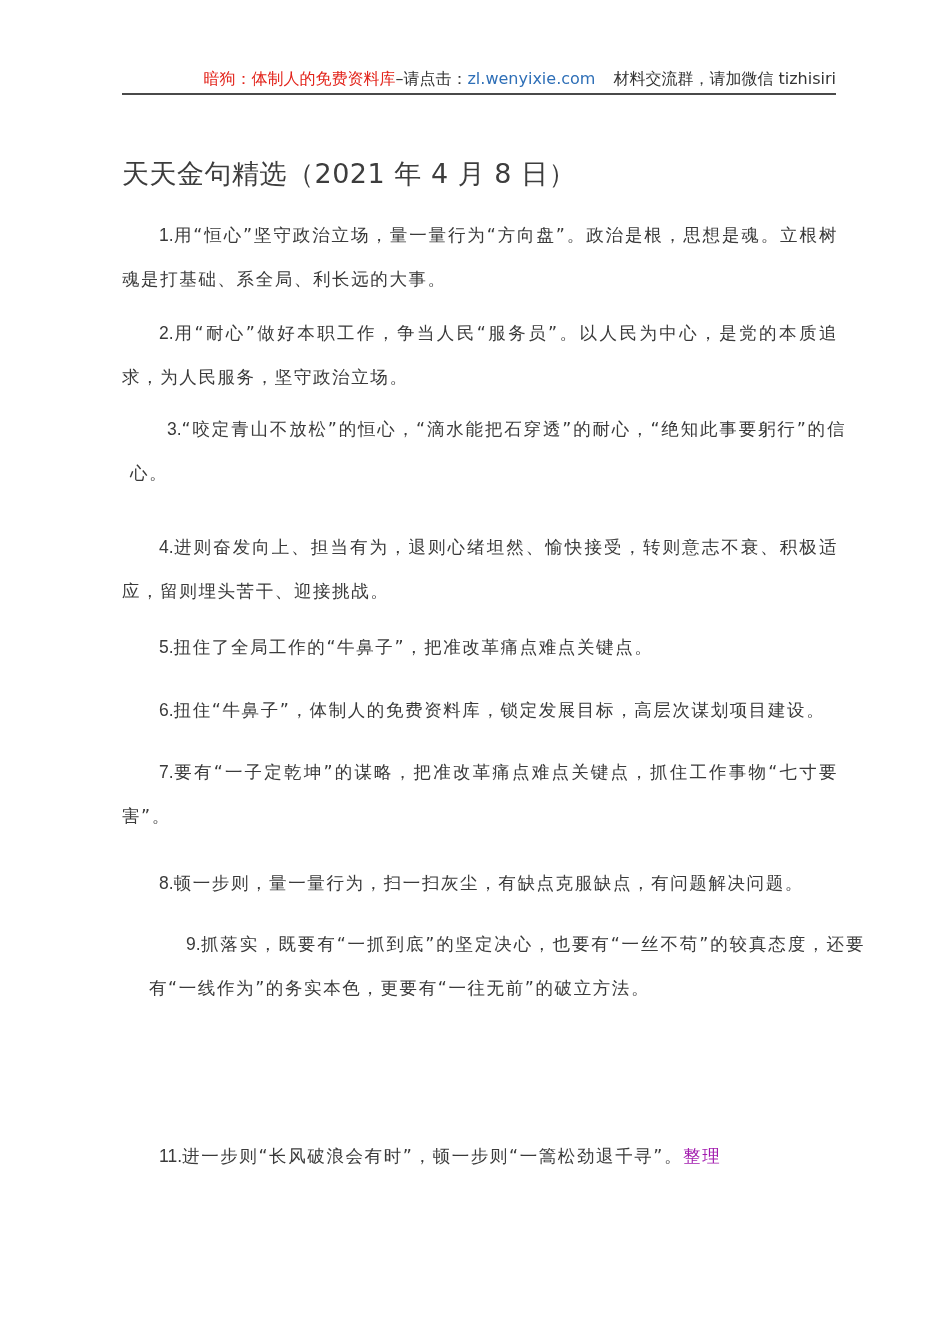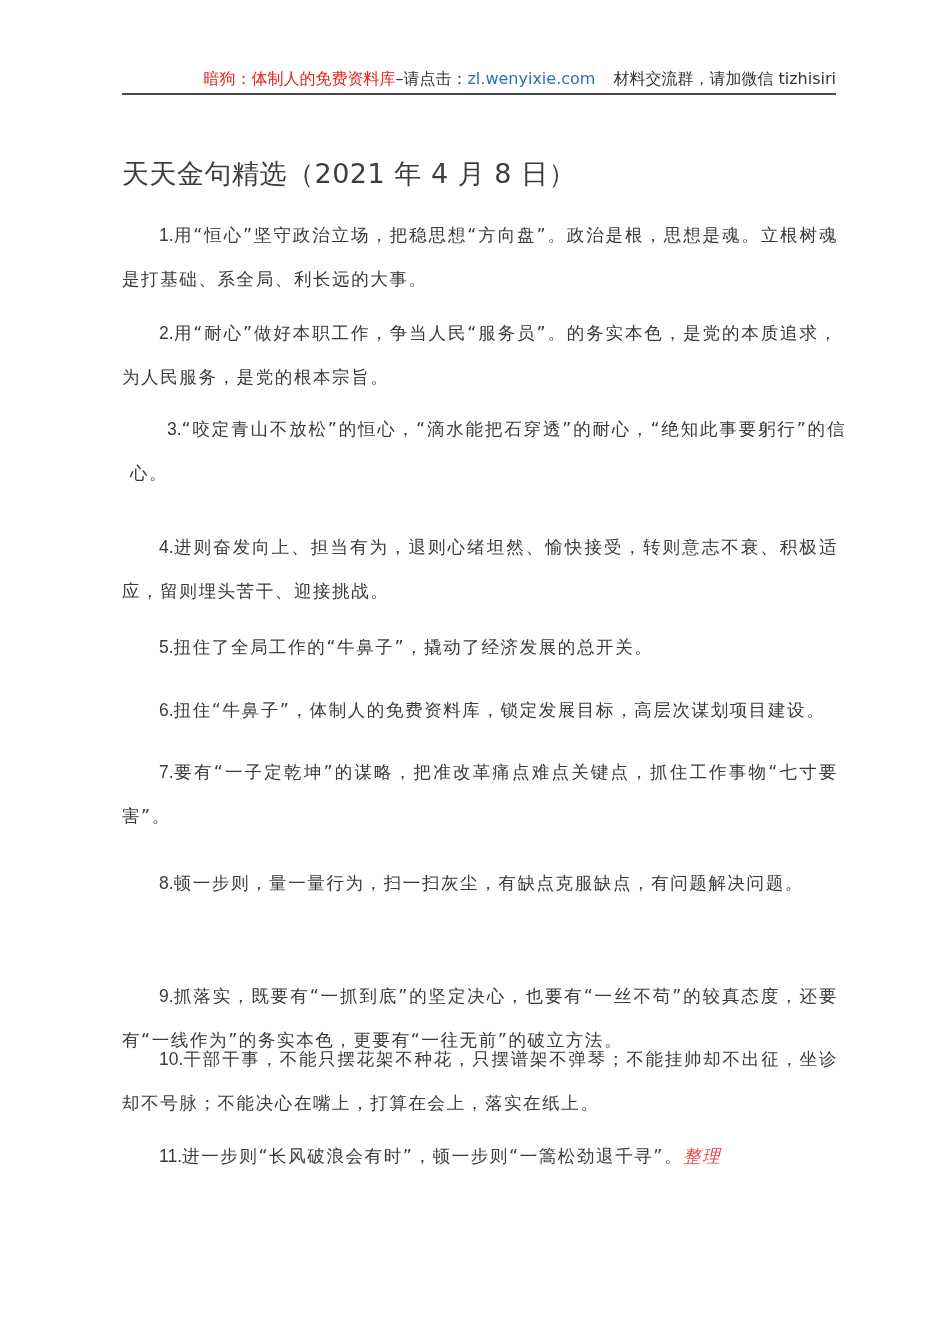--- a/index.html
+++ b/index.html
@@ -11,49 +11,48 @@
   .header .red { color: #e2231a; }
   .header .dark { color: #333333; }
   .header .link { color: #2e6fb7; text-decoration: none; }
   .header .gap { display: inline-block; width: 18px; }
   .header-rule { position: absolute; left: 122px; top: 93px; width: 714px; height: 2px; background: #4a4a4a; }
   .title { position: absolute; left: 122px; top: 154px; font-size: 27px; line-height: 40px;
            color: #3d3d3d; white-space: nowrap; letter-spacing: 0.5px; text-align: center; }
   .para { position: absolute; left: 122px; width: 716px; font-size: 17.5px; line-height: 44px;
           color: #3a3a3a; text-indent: 37px; letter-spacing: 1.6px; text-align: justify; margin: 0; }
   .para .num { font-family: "Liberation Sans", sans-serif; letter-spacing: 0; }
-  .faded { color: #ef4444; font-style: italic; }
+  .faded { color: #a21caf; }
 </style>
 </head>
 <body>
 
 <div class="page">
 
   <div class="header">
     <span class="red">暗狗：体制人的免费资料库</span><span class="dark">–请点击：</span><a class="link">zl.wenyixie.com</a><span class="gap"></span><span class="dark">材料交流群，请加微信 tizhisiri</span>
   </div>
   <div class="header-rule"></div>
 
   <div class="title">天天金句精选（2021 年 4 月 8 日）</div>
 
-  <p class="para" style="top:213px;"><span class="num">1.</span><span>用“恒心”坚守政治立场，把稳思想“方向盘”。政治是根，思想是魂。立根树魂是打基础、系全局、利长远的大事。</span></p>
+  <p class="para" style="top:213px;"><span class="num">1.</span><span>用“恒心”坚守政治立场，量一量行为“方向盘”。政治是根，思想是魂。立根树魂是打基础、系全局、利长远的大事。</span></p>
 
-  <p class="para" style="top:311px;"><span class="num">2.</span><span>用“耐心”做好本职工作，争当人民“服务员”。的务实本色，是党的本质追求，为人民服务，是党的根本宗旨。</span></p>
+  <p class="para" style="top:311px;"><span class="num">2.</span><span>用“耐心”做好本职工作，争当人民“服务员”。以人民为中心，是党的本质追求，为人民服务，坚守政治立场。</span></p>
 
   <p class="para" style="top:407px;margin-left:8px;"><span class="num">3.</span><span>“咬定青山不放松”的恒心，“滴水能把石穿透”的耐心，“绝知此事要躬行”的信心。</span></p>
 
   <p class="para" style="top:525px;"><span class="num">4.</span><span>进则奋发向上、担当有为，退则心绪坦然、愉快接受，转则意志不衰、积极适应，留则埋头苦干、迎接挑战。</span></p>
 
-  <p class="para" style="top:625px;"><span class="num">5.</span><span>扭住了全局工作的“牛鼻子”，撬动了经济发展的总开关。</span></p>
+  <p class="para" style="top:625px;"><span class="num">5.</span><span>扭住了全局工作的“牛鼻子”，把准改革痛点难点关键点。</span></p>
 
   <p class="para" style="top:688px;"><span class="num">6.</span><span>扭住“牛鼻子”，体制人的免费资料库，锁定发展目标，高层次谋划项目建设。</span></p>
 
   <p class="para" style="top:750px;"><span class="num">7.</span><span>要有“一子定乾坤”的谋略，把准改革痛点难点关键点，抓住工作事物“七寸要害”。</span></p>
 
   <p class="para" style="top:861px;"><span class="num">8.</span><span>顿一步则，量一量行为，扫一扫灰尘，有缺点克服缺点，有问题解决问题。</span></p>
 
-  <p class="para" style="top:974px;"><span class="num">9.</span><span>抓落实，既要有“一抓到底”的坚定决心，也要有“一丝不苟”的较真态度，还要有“一线作为”的务实本色，更要有“一往无前”的破立方法。</span></p>
+  <p class="para" style="top:922px;margin-left:27px;"><span class="num">9.</span><span>抓落实，既要有“一抓到底”的坚定决心，也要有“一丝不苟”的较真态度，还要有“一线作为”的务实本色，更要有“一往无前”的破立方法。</span></p>
 
-  <p class="para" style="top:1037px;"><span class="num">10.</span><span>干部干事，不能只摆花架不种花，只摆谱架不弹琴；不能挂帅却不出征，坐诊却不号脉；不能决心在嘴上，打算在会上，落实在纸上。</span></p>
 
   <p class="para" style="top:1134px;"><span class="num">11.</span><span>进一步则“长风破浪会有时”，顿一步则“一篙松劲退千寻”。</span><span class="faded">整理</span></p>
 
 </div>
 
 </body></html>

